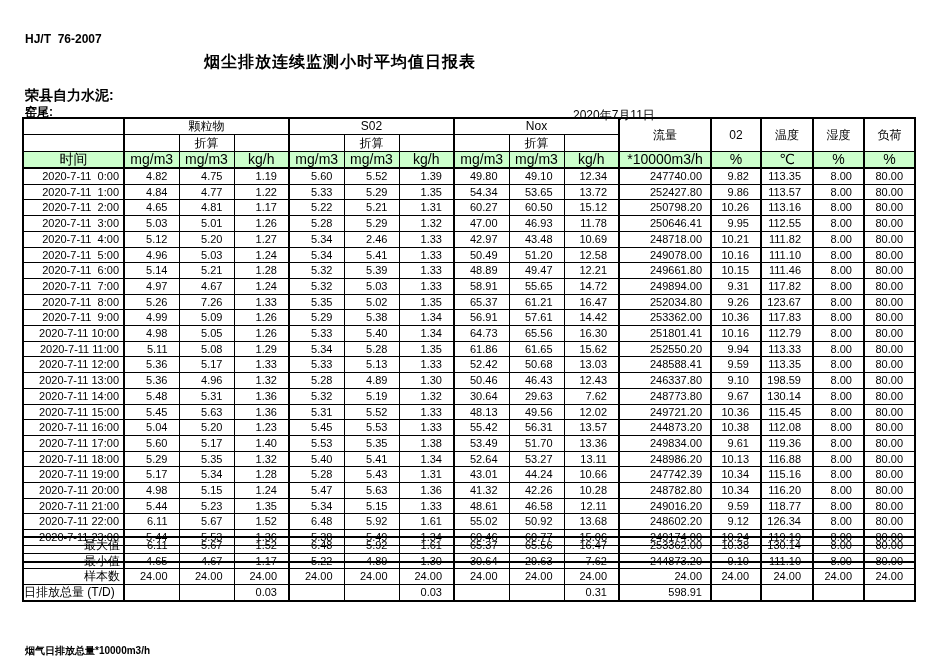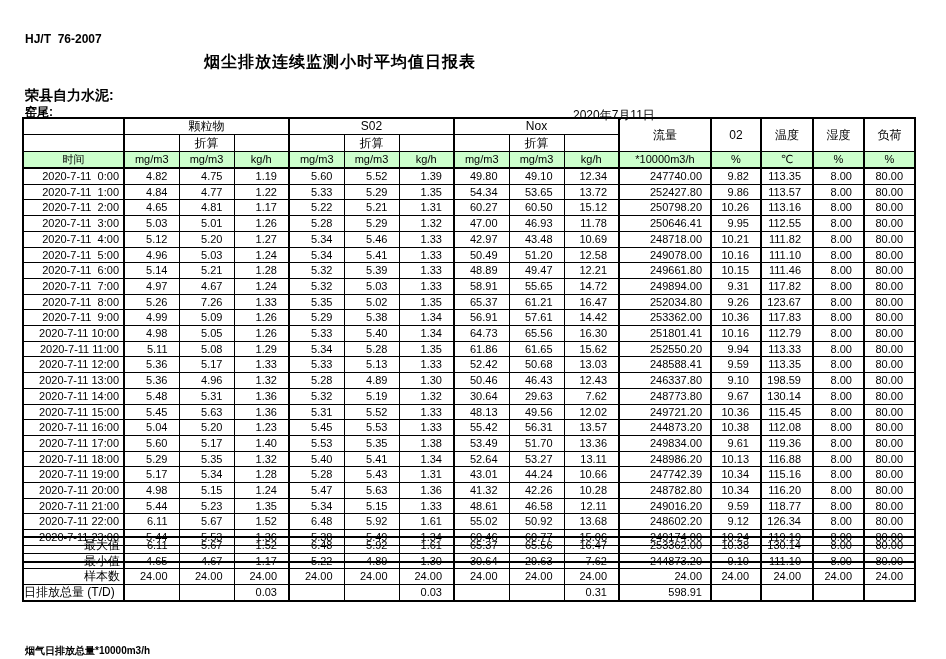--- a/index.html
+++ b/index.html
@@ -20,21 +20,21 @@
 
   table{border-collapse:collapse;table-layout:fixed;font-size:11px;}
   #main-table{position:absolute;left:22px;top:117px;}
   #sum-table{position:absolute;left:22px;top:536px;}
   #main-table,#sum-table{border:2px solid #000;}
   td{border:1px solid #000;padding:0;height:14.7px;line-height:14.7px;
      overflow:visible;white-space:pre;vertical-align:middle;}
   thead td{text-align:center;font-size:12px;}
   thead tr.r1 td{height:15px;line-height:15px;}
   thead tr.r2 td{height:16px;line-height:16px;margin-top:24px;}
-  thead tr.green td{height:15px;line-height:15px;border-bottom:2px solid #000;font-size:11px;}
+  thead tr.green td{height:15px;line-height:15px;border-bottom:2px solid #000;font-size:14px;}
   td.t{text-align:right;padding-right:4px;font-size:11px;}
   td.n{text-align:right;padding-right:11px;}
   td.flow{padding-right:8px;}
   td.gb{border-left-width:2px;}
   td.lab{text-align:right;padding-right:3px;font-size:12px;}
   td.lab-left{text-align:left;padding-left:0;font-size:12px;}
 </style>
 </head>
 <body>
 
@@ -173,21 +173,21 @@
           <td class="n gb">112.55</td>
           <td class="n gb">8.00</td>
           <td class="n gb">80.00</td>
         </tr>
         <tr>
           <td class="t">2020-7-11  4:00</td>
           <td class="n gb">5.12</td>
           <td class="n">5.20</td>
           <td class="n">1.27</td>
           <td class="n gb">5.34</td>
-          <td class="n">5.46</td>
+          <td class="n">2.46</td>
           <td class="n">1.33</td>
           <td class="n gb">42.97</td>
           <td class="n">43.48</td>
           <td class="n">10.69</td>
           <td class="n gb flow">248718.00</td>
           <td class="n gb">10.21</td>
           <td class="n gb">111.82</td>
           <td class="n gb">8.00</td>
           <td class="n gb">80.00</td>
         </tr>

